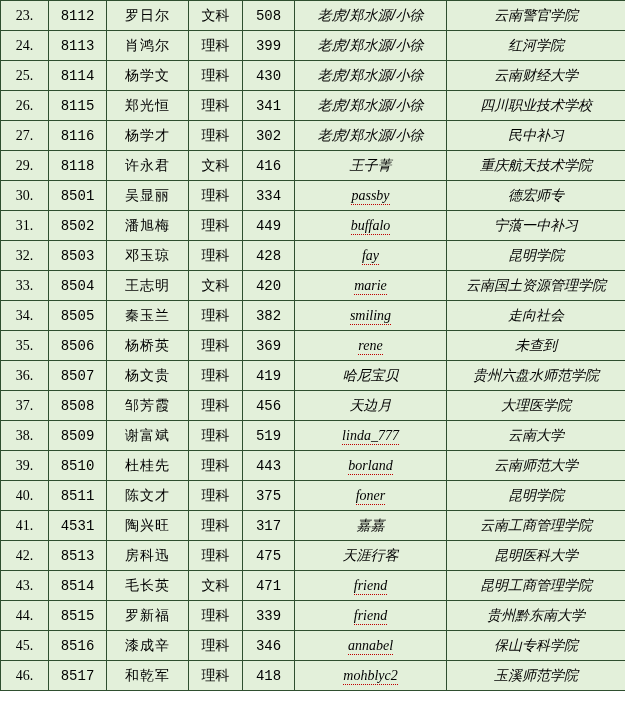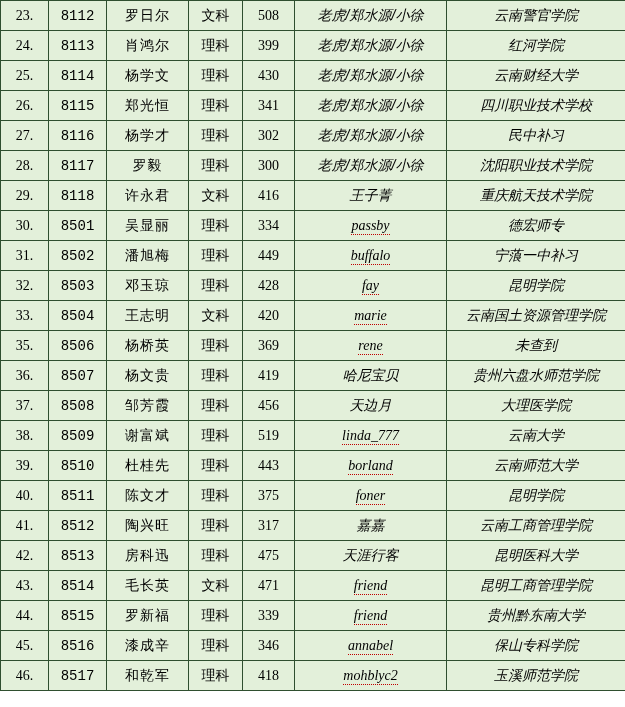--- a/index.html
+++ b/index.html
@@ -47,21 +47,21 @@
     font-family: Liberation Mono, monospace;
     font-size: 14px;
   }
   td.name {
     font-size: 15px;
     letter-spacing: 1px;
     margin-left: 8px;
   }
   td.track { font-size: 14px; }
   td.score {
-    font-family: Liberation Serif, serif;
+    font-family: Liberation Mono, monospace;
     font-size: 14px;
   }
   td.nick {
     font-size: 14px;
     font-style: italic;
   }
   td.nick .latin {
     font-family: "Liberation Serif", serif;
     border-bottom: 1px dotted #c00000;
     padding-bottom: 1px;
@@ -126,29 +126,20 @@
       <tr>
         <td class="index">27.</td>
         <td class="id">8116</td>
         <td class="name">杨学才</td>
         <td class="track">理科</td>
         <td class="score">302</td>
         <td class="nick">老虎/郑水源/小徐</td>
         <td class="school">民中补习</td>
       </tr>
       <tr>
-        <td class="index">28.</td>
-        <td class="id">8117</td>
-        <td class="name">罗毅</td>
-        <td class="track">理科</td>
-        <td class="score">300</td>
-        <td class="nick">老虎/郑水源/小徐</td>
-        <td class="school">沈阳职业技术学院</td>
-      </tr>
-      <tr>
         <td class="index">29.</td>
         <td class="id">8118</td>
         <td class="name">许永君</td>
         <td class="track">文科</td>
         <td class="score">416</td>
         <td class="nick">王子菁</td>
         <td class="school">重庆航天技术学院</td>
       </tr>
       <tr>
         <td class="index">30.</td>
@@ -180,20 +171,29 @@
       <tr>
         <td class="index">33.</td>
         <td class="id">8504</td>
         <td class="name">王志明</td>
         <td class="track">文科</td>
         <td class="score">420</td>
         <td class="nick"><span class="latin">marie</span></td>
         <td class="school">云南国土资源管理学院</td>
       </tr>
       <tr>
+        <td class="index">34.</td>
+        <td class="id">8505</td>
+        <td class="name">秦玉兰</td>
+        <td class="track">理科</td>
+        <td class="score">382</td>
+        <td class="nick"><span class="latin">smiling</span></td>
+        <td class="school">走向社会</td>
+      </tr>
+      <tr>
         <td class="index">35.</td>
         <td class="id">8506</td>
         <td class="name">杨桥英</td>
         <td class="track">理科</td>
         <td class="score">369</td>
         <td class="nick"><span class="latin">rene</span></td>
         <td class="school">未查到</td>
       </tr>
       <tr>
         <td class="index">36.</td>
@@ -235,21 +235,21 @@
         <td class="index">40.</td>
         <td class="id">8511</td>
         <td class="name">陈文才</td>
         <td class="track">理科</td>
         <td class="score">375</td>
         <td class="nick"><span class="latin">foner</span></td>
         <td class="school">昆明学院</td>
       </tr>
       <tr>
         <td class="index">41.</td>
-        <td class="id">8512</td>
+        <td class="id">4531</td>
         <td class="name">陶兴旺</td>
         <td class="track">理科</td>
         <td class="score">317</td>
         <td class="nick">嘉嘉</td>
         <td class="school">云南工商管理学院</td>
       </tr>
       <tr>
         <td class="index">42.</td>
         <td class="id">8513</td>
         <td class="name">房科迅</td>

